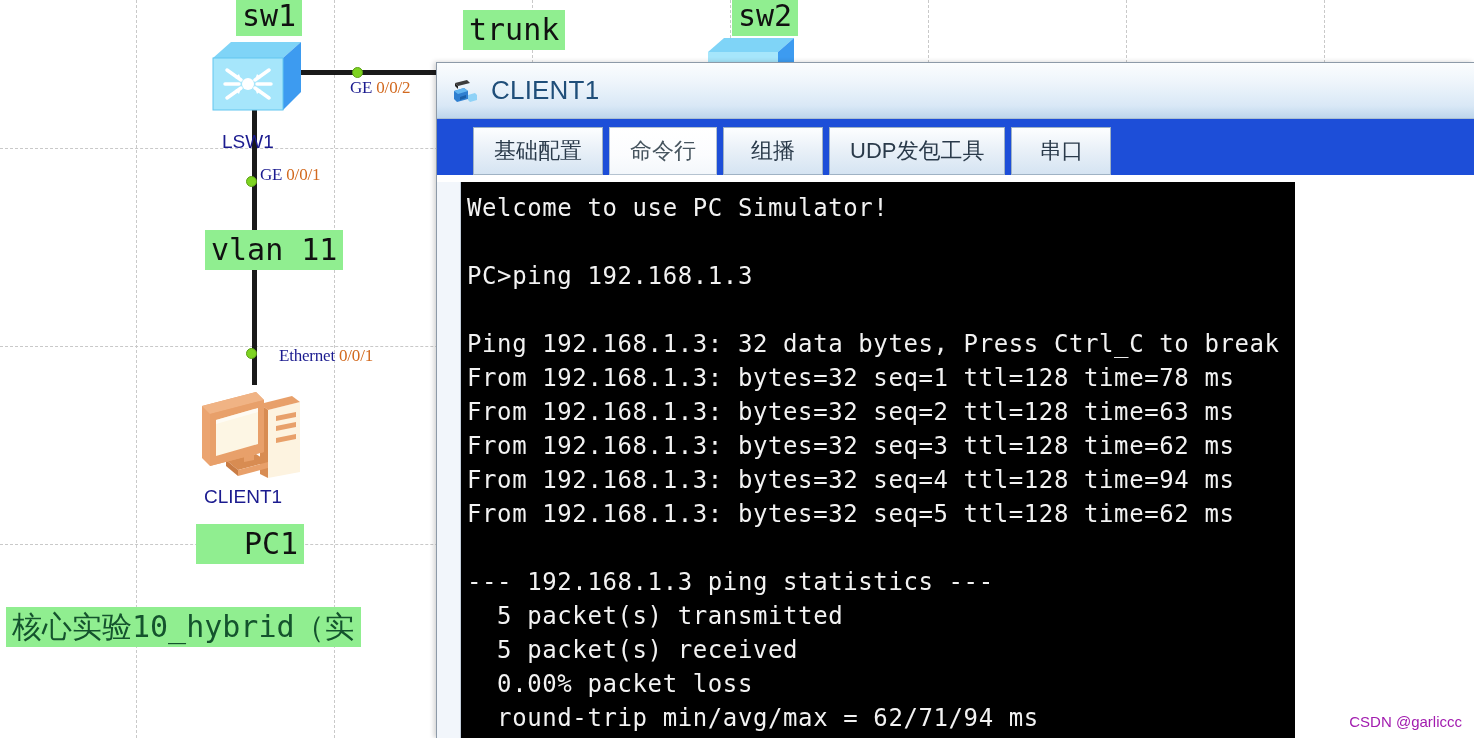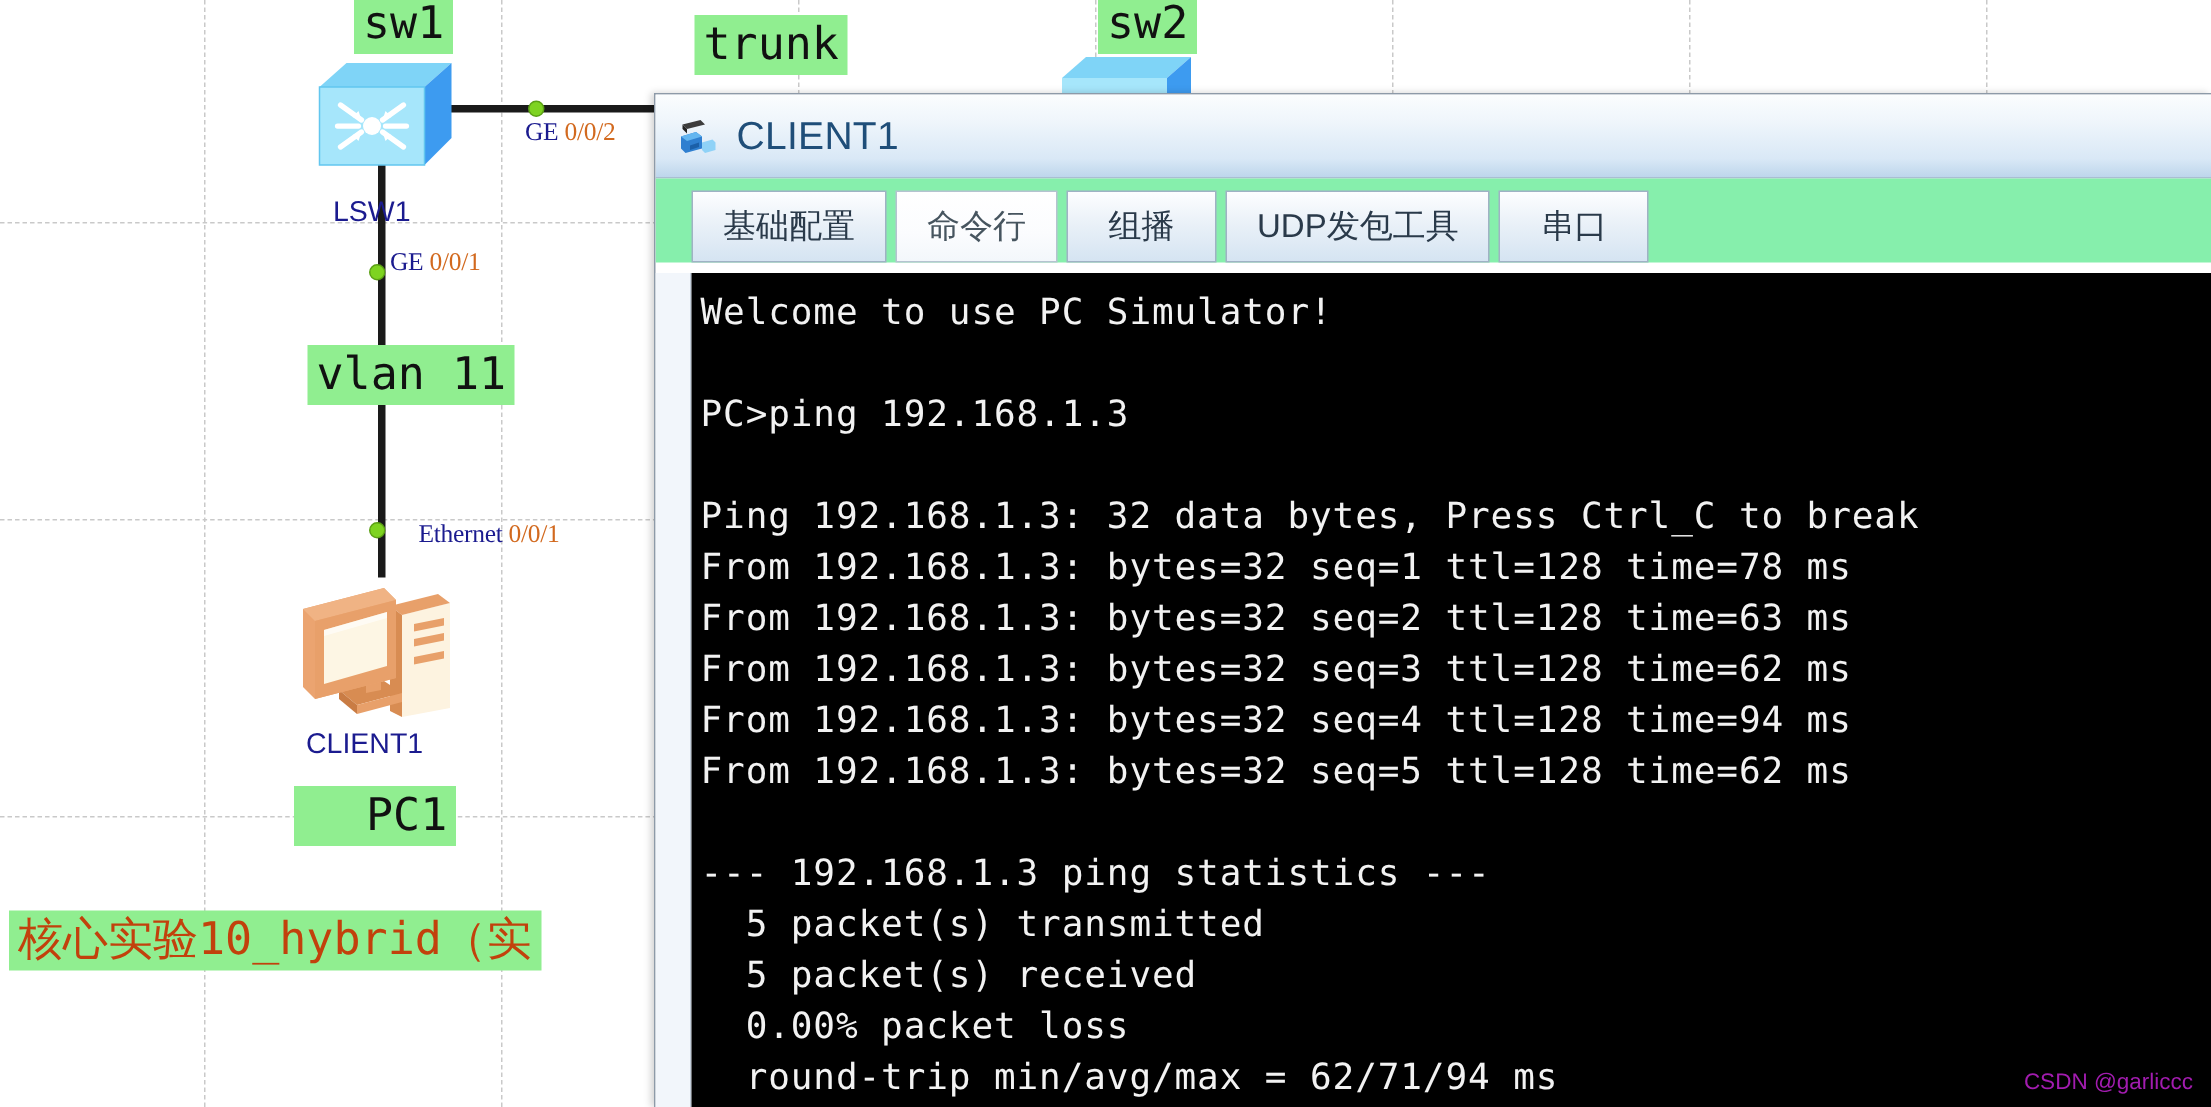--- a/index.html
+++ b/index.html
@@ -75,21 +75,21 @@
   .note {
     position: absolute;
     background: #90ee90;
     font-family: "DejaVu Sans Mono", monospace;
     font-size: 26px;
     color: #111111;
     padding: 1px 6px;
     white-space: nowrap;
     line-height: 1.25;
   }
-  .note.red { color: #c2410c; font-size: 30px; }
+  .note.red { color: #14532d; font-size: 30px; }
   .note.big { font-size: 30px; }
 
   
   .switch-icon { position: absolute; }
   .pc-icon { position: absolute; }
 
   
   #client-window {
     position: absolute;
     left: 436px; top: 62px;
@@ -120,22 +120,22 @@
   #titlebar .title-text {
     font-family: "Liberation Sans", sans-serif;
     font-size: 26px;
     color: #1f4e79;
     letter-spacing: 0.2px;
   }
 
   #tabstrip {
     position: relative;
     height: 56px;
-    background: #86efac;
-    padding-left: 24px;
+    background: #1d4ed8;
+    padding-left: 36px;
     padding-top: 8px;
     display: flex;
     align-items: center;
     gap: 6px;
   }
   .tab {
     height: 48px;
     min-width: 100px;
     padding: 0 20px;
     display: flex;
@@ -150,21 +150,21 @@
   }
   .tab.active {
     background: linear-gradient(to bottom, #ffffff 0%, #fbfcfe 60%, #f3f7fb 100%);
     color: #47555f;
     border-color: #b5c3d0;
   }
 
   #terminal {
     position: absolute;
     left: 24px; top: 119px;
-    width: 1014px;
+    width: 834px;
     height: 557px;
     background: #000000;
     color: #f2f2f2;
     font-family: "DejaVu Sans Mono", monospace;
     font-size: 24px;
     line-height: 34px;
     padding: 9px 0 0 6px;
     overflow: hidden;
     white-space: pre;
     letter-spacing: 0.6px;

